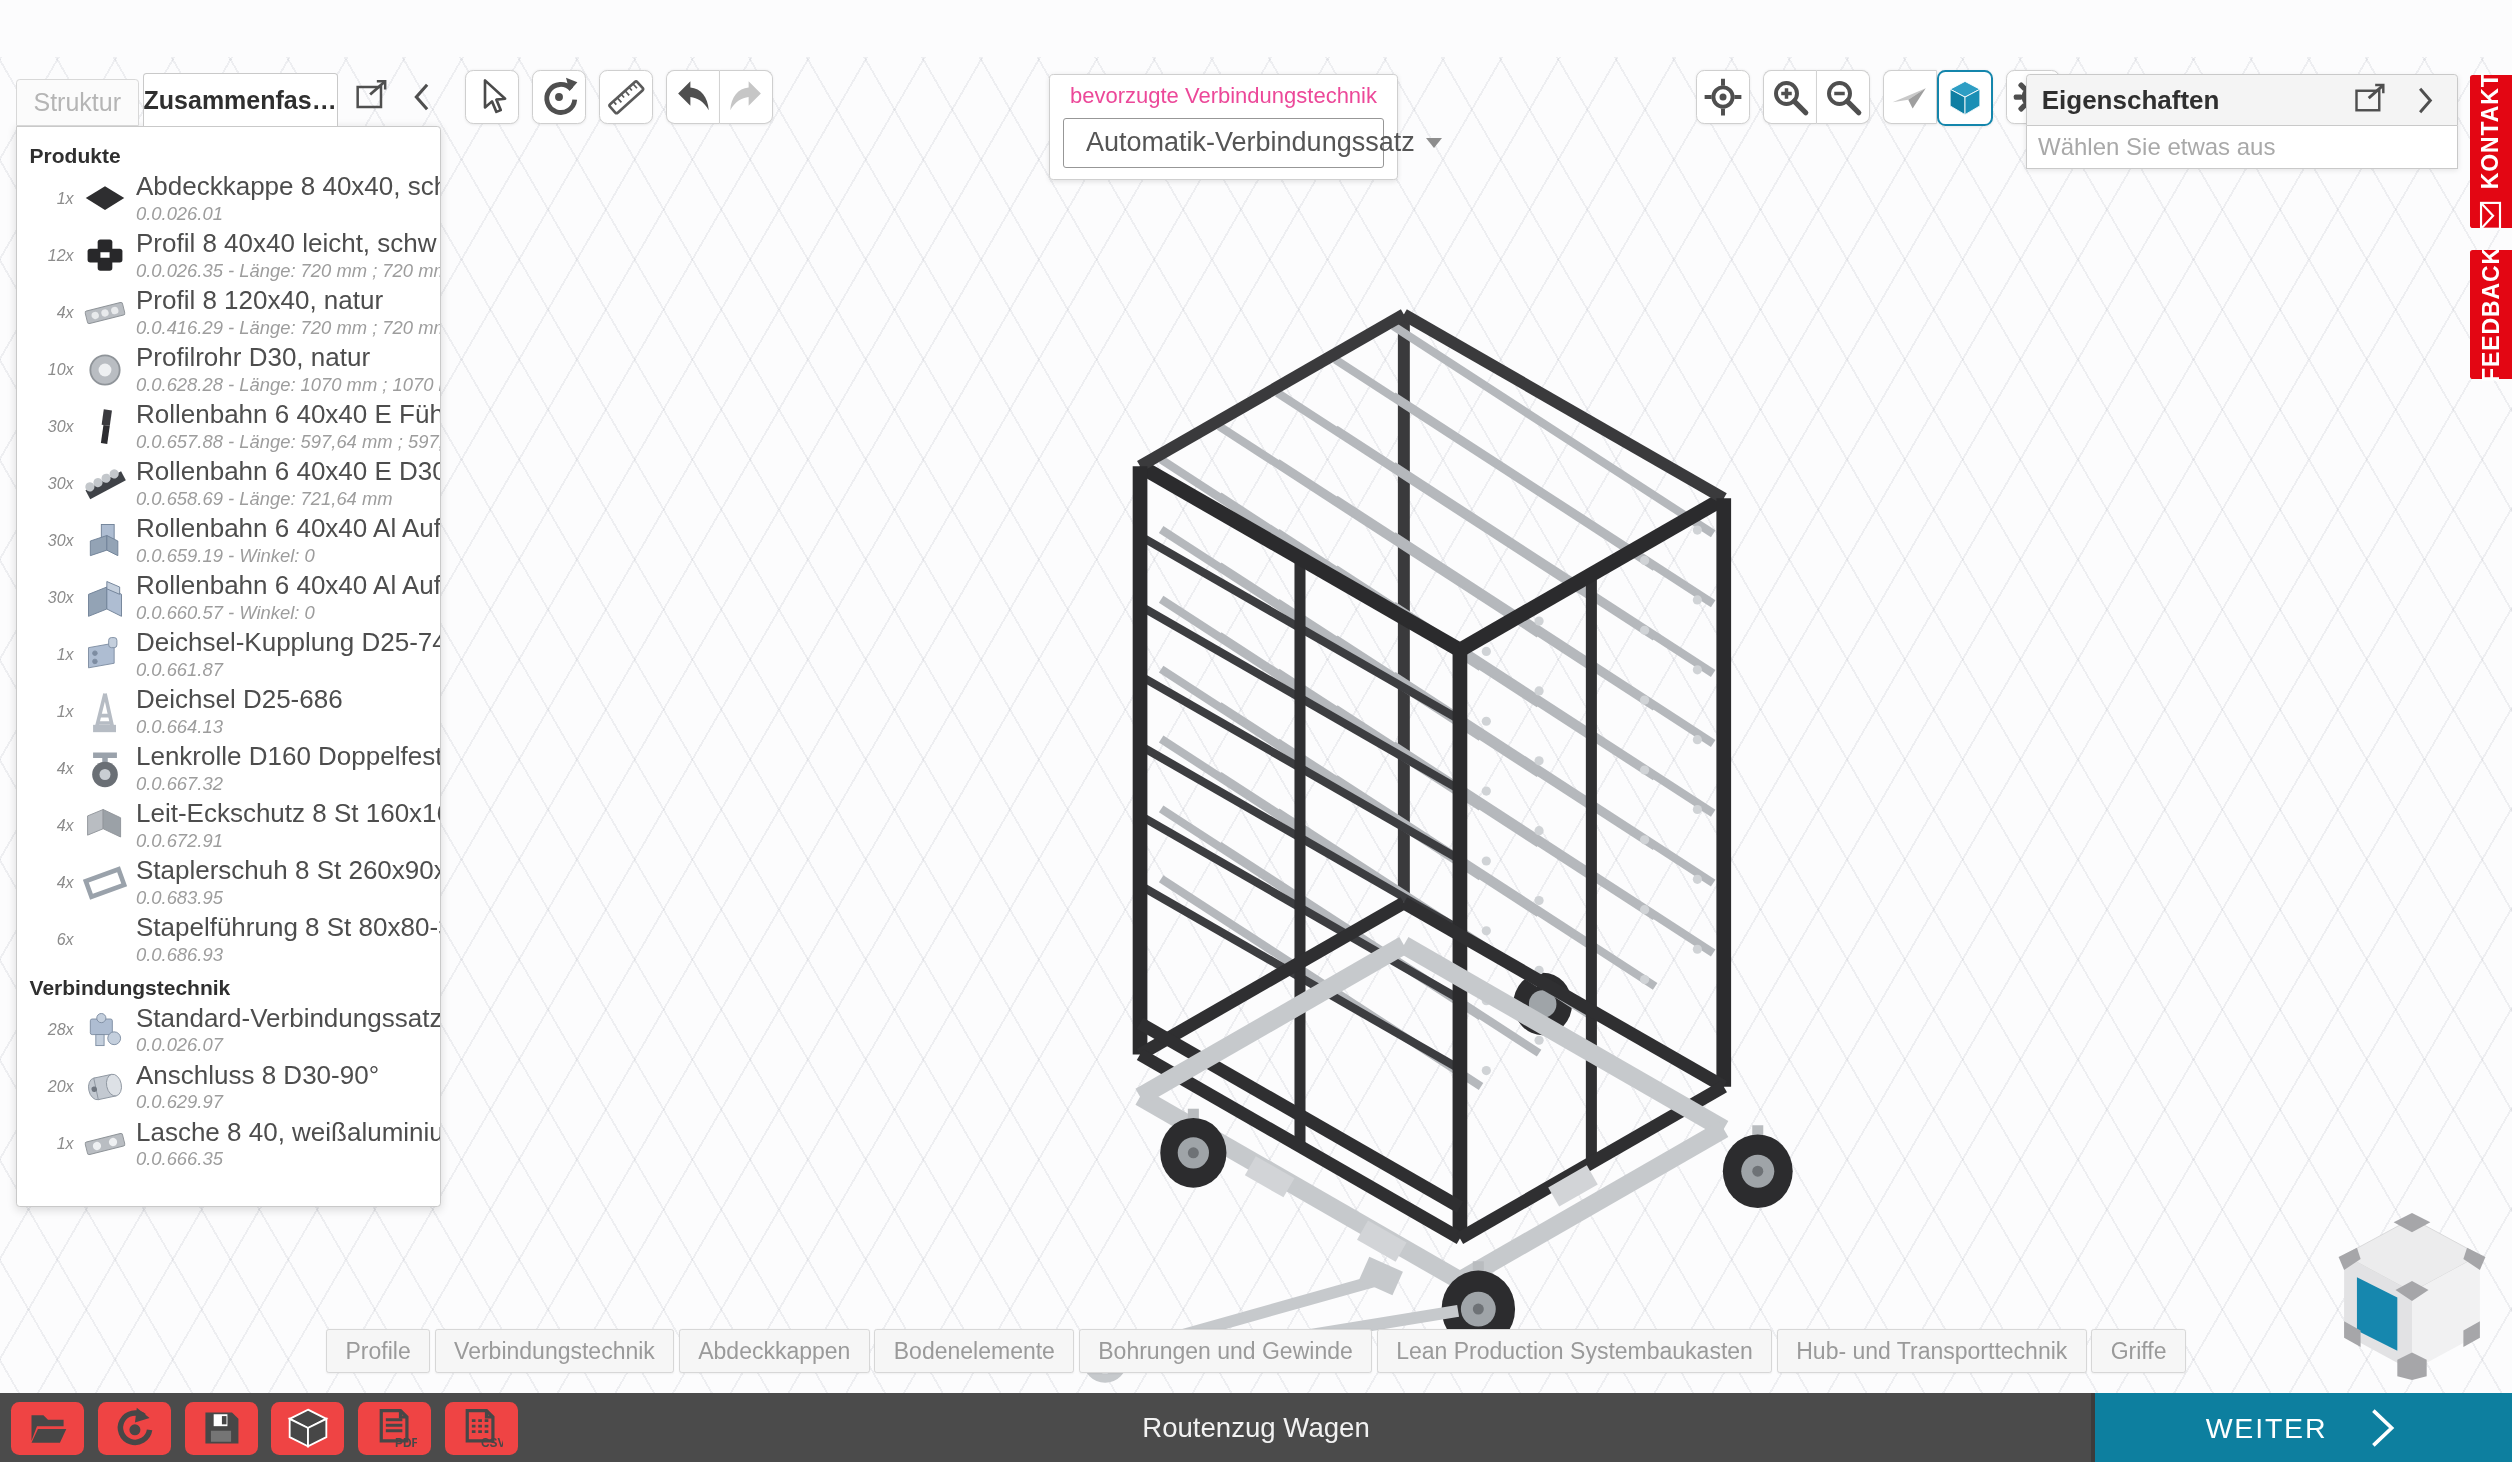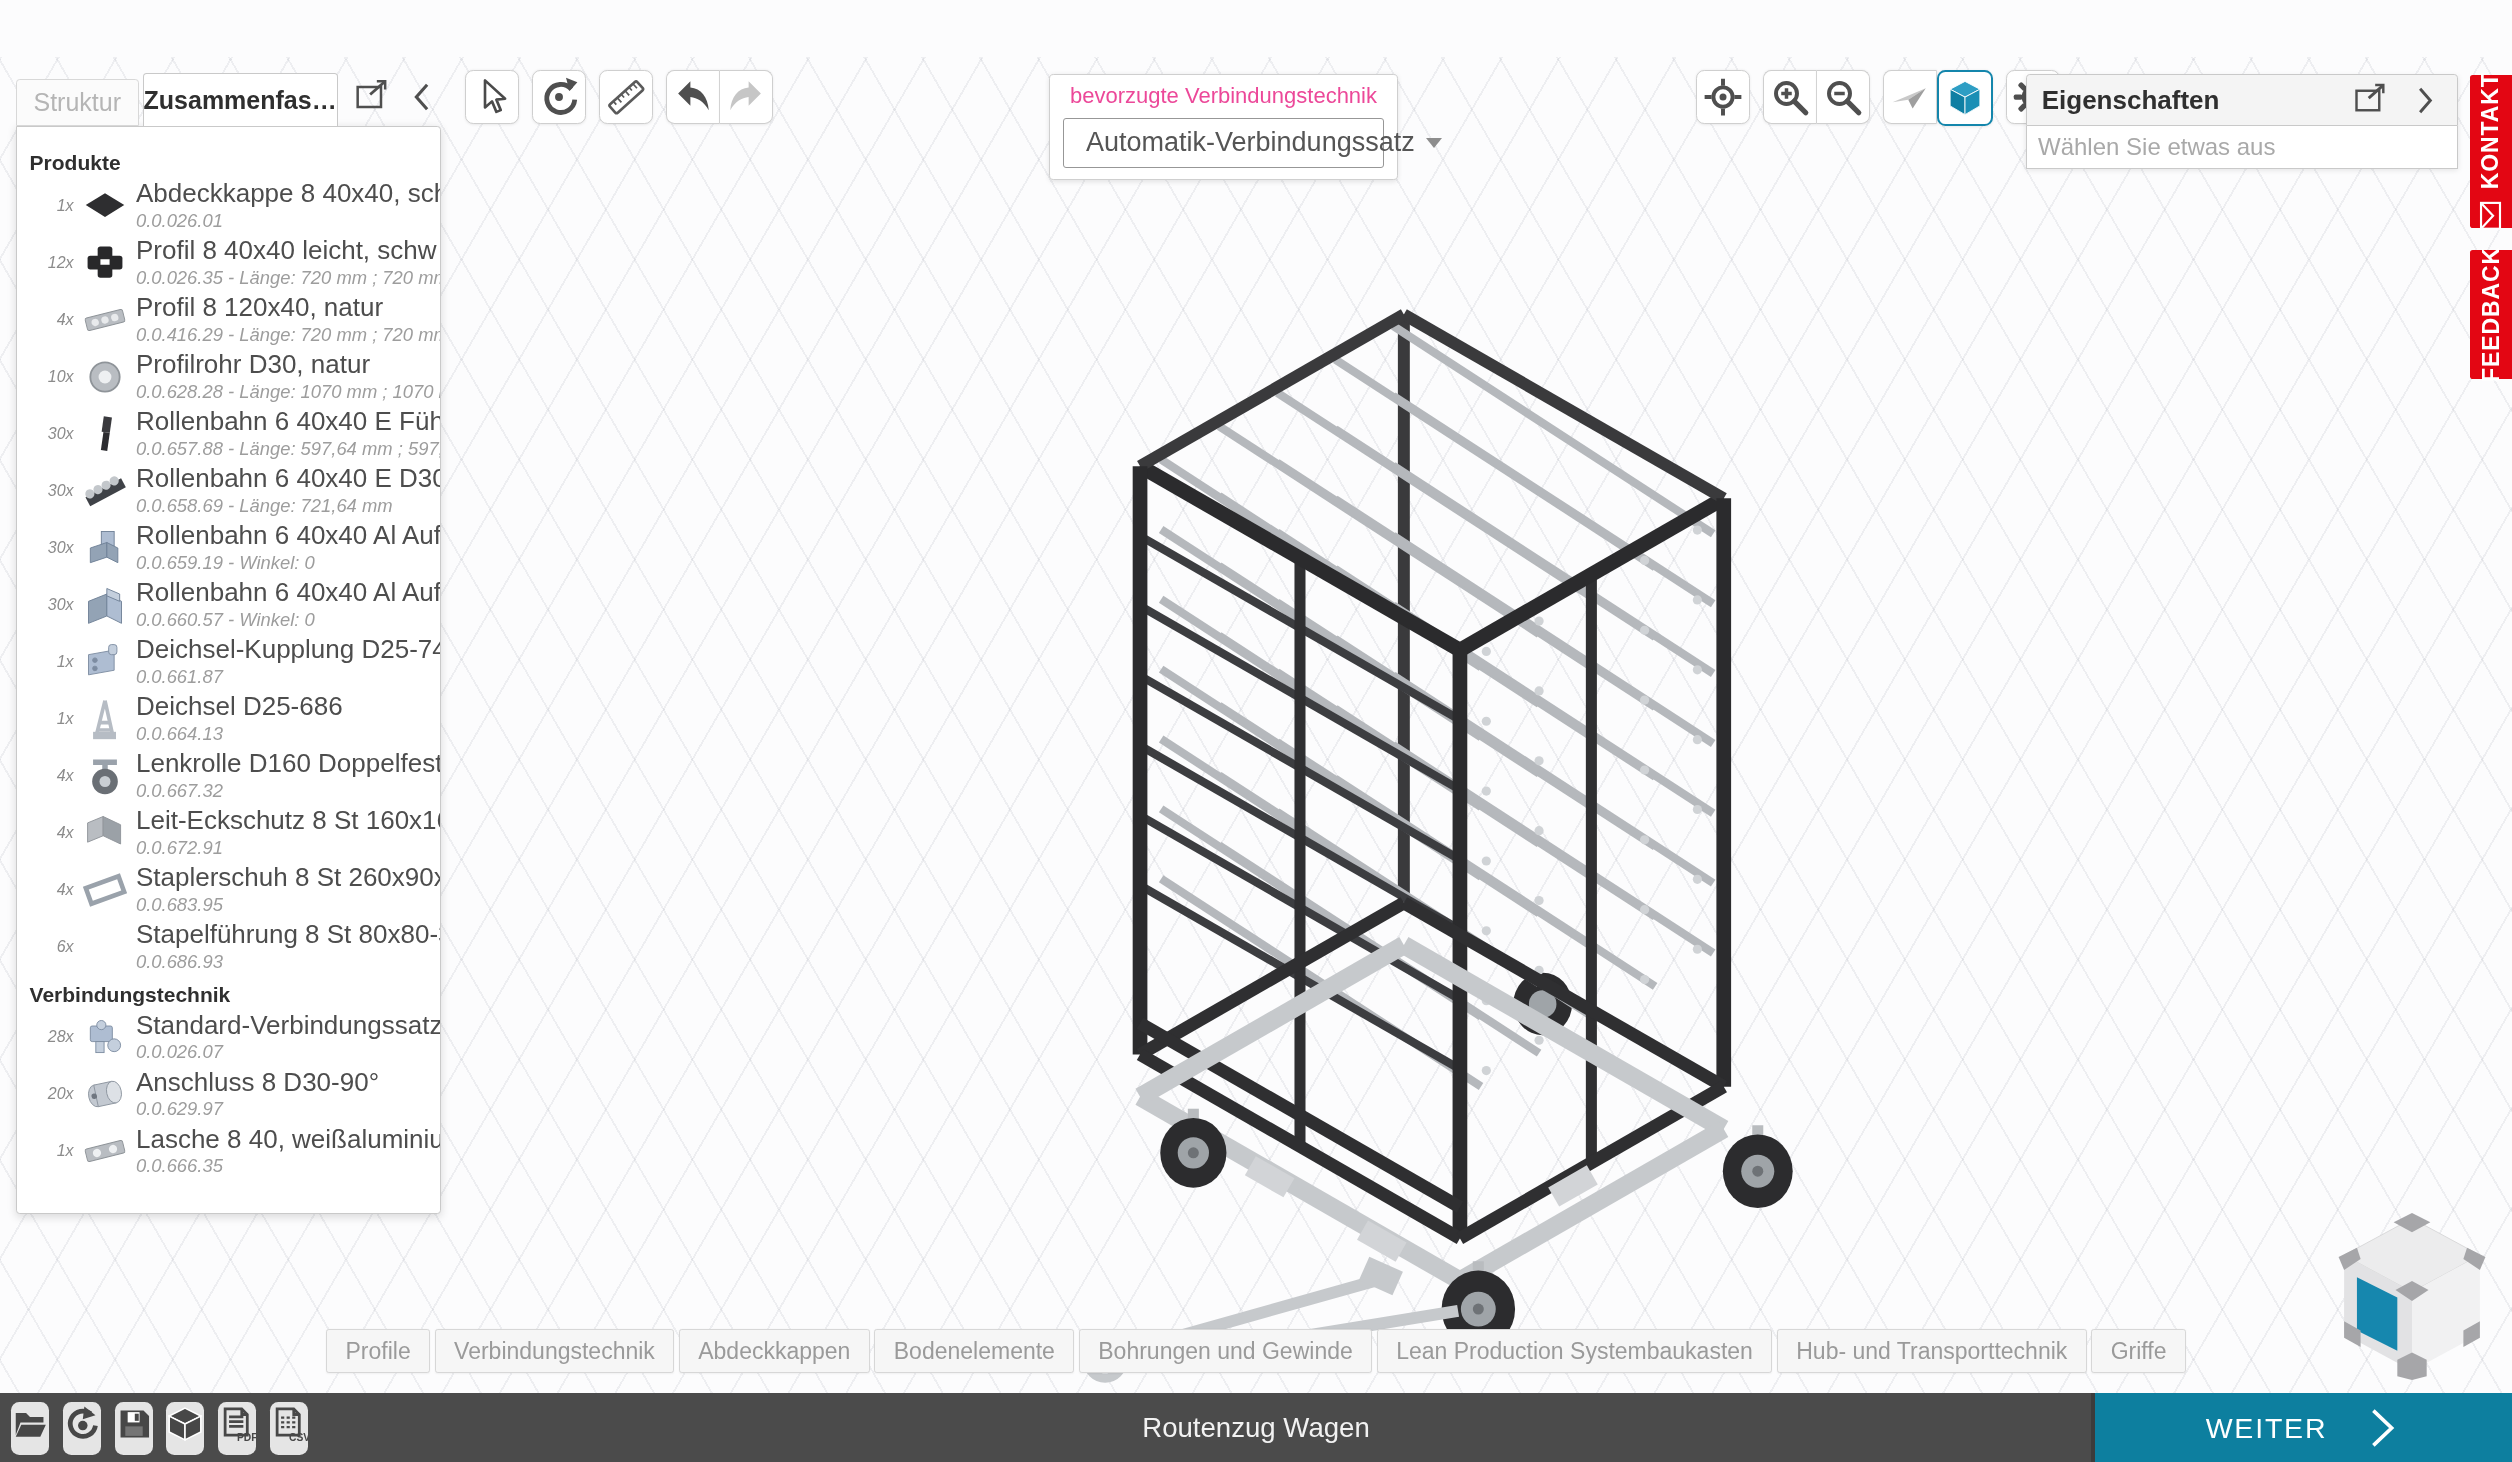--- a/index.html
+++ b/index.html
@@ -27,21 +27,21 @@
   .ocube{position:absolute;left:2333px;top:1156px;z-index:5;}
 
   
   .panel-left{position:absolute;left:15.6px;top:74px;width:425px;height:1125px;z-index:20;}
   .ptabs{display:flex;align-items:flex-end;height:52px;}
   .ptab{display:flex;align-items:center;justify-content:center;font-size:25px;cursor:pointer;}
   .ptab.inactive{width:167px;height:45px;background:#fbfbfb;border:1.8px solid #d8d8d8;border-radius:3.7px 3.7px 0 0;color:#b5b5b5;}
   .ptab.active{width:193px;height:52px;background:#fff;border:1.8px solid #c9c9c9;border-bottom:none;border-radius:3.7px 3.7px 0 0;color:#2f2f2f;font-weight:700;margin-left:3.7px;}
   .ptab-icons{display:flex;align-items:center;gap:13px;margin-left:13px;margin-bottom:9.2px;}
   .pbody{background:#fff;border:1.8px solid #c9c9c9;border-radius:0 3.7px 3.7px 3.7px;height:1069px;
-         box-shadow:0 2.8px 9.2px rgba(0,0,0,.14);overflow:hidden;padding-top:17px;}
+         box-shadow:0 2.8px 9.2px rgba(0,0,0,.14);overflow:hidden;padding-top:10px;}
   .sect-title{font-size:21px;font-weight:700;color:#2f2f2f;padding:7.4px 0 1.8px 13px;}
   .prow{display:flex;align-items:center;height:57px;cursor:pointer;}
   .qty{width:57px;text-align:right;font-style:italic;color:#8b8b8b;font-size:16px;flex:none;}
   .thumb{width:55px;height:48px;flex:none;display:flex;align-items:center;justify-content:center;margin-left:3.7px;}
   .ptxt{flex:1;min-width:0;padding-left:3.7px;}
   .pname{font-size:26px;color:#4d4d4d;white-space:nowrap;overflow:hidden;line-height:1.1;}
   .psub{font-size:18.4px;color:#9d9d9d;font-style:italic;white-space:nowrap;overflow:hidden;margin-top:1.8px;}
 
   
   .tbar{position:absolute;display:flex;gap:13px;z-index:20;}
@@ -82,21 +82,21 @@
 
   
   .cats{position:absolute;left:0;right:0;top:1329px;display:flex;justify-content:center;gap:4.6px;z-index:20;}
   .cat-tab{height:42px;background:#f6f6f6;border:1.8px solid #d7d7d7;border-radius:2.8px;display:flex;
         align-items:center;padding:0 18.4px;font-size:23px;color:#9a9a9a;cursor:pointer;
         box-shadow:0 0.9px 1.8px rgba(0,0,0,.05);white-space:nowrap;}
 
   
   .bbar{position:absolute;left:0;right:0;top:1393px;height:70px;background:#4b4b4b;display:flex;
         align-items:center;padding-left:11px;gap:13.8px;z-index:30;}
-  .bbtn{width:38px;height:53px;background:#e5e5e5;border-radius:8.3px;display:flex;
+  .bbtn{width:73px;height:53px;background:#ef4444;border-radius:8.3px;display:flex;align-items:center;
         justify-content:center;flex:none;cursor:pointer;}
   .bbar-title{position:absolute;left:50%;transform:translateX(-50%);color:#f2f2f2;font-size:27.6px;}
   .next-btn{position:absolute;right:0;top:0;width:421px;height:70px;background:#0d7f9f;color:#fff;
         display:flex;align-items:center;justify-content:center;gap:37px;font-size:28.5px;letter-spacing:1.8px;
         cursor:pointer;border-left:4.6px solid #3c3c3c;box-sizing:border-box;}
 </style>
 </head>
 <body>
 
 <div class="app">

